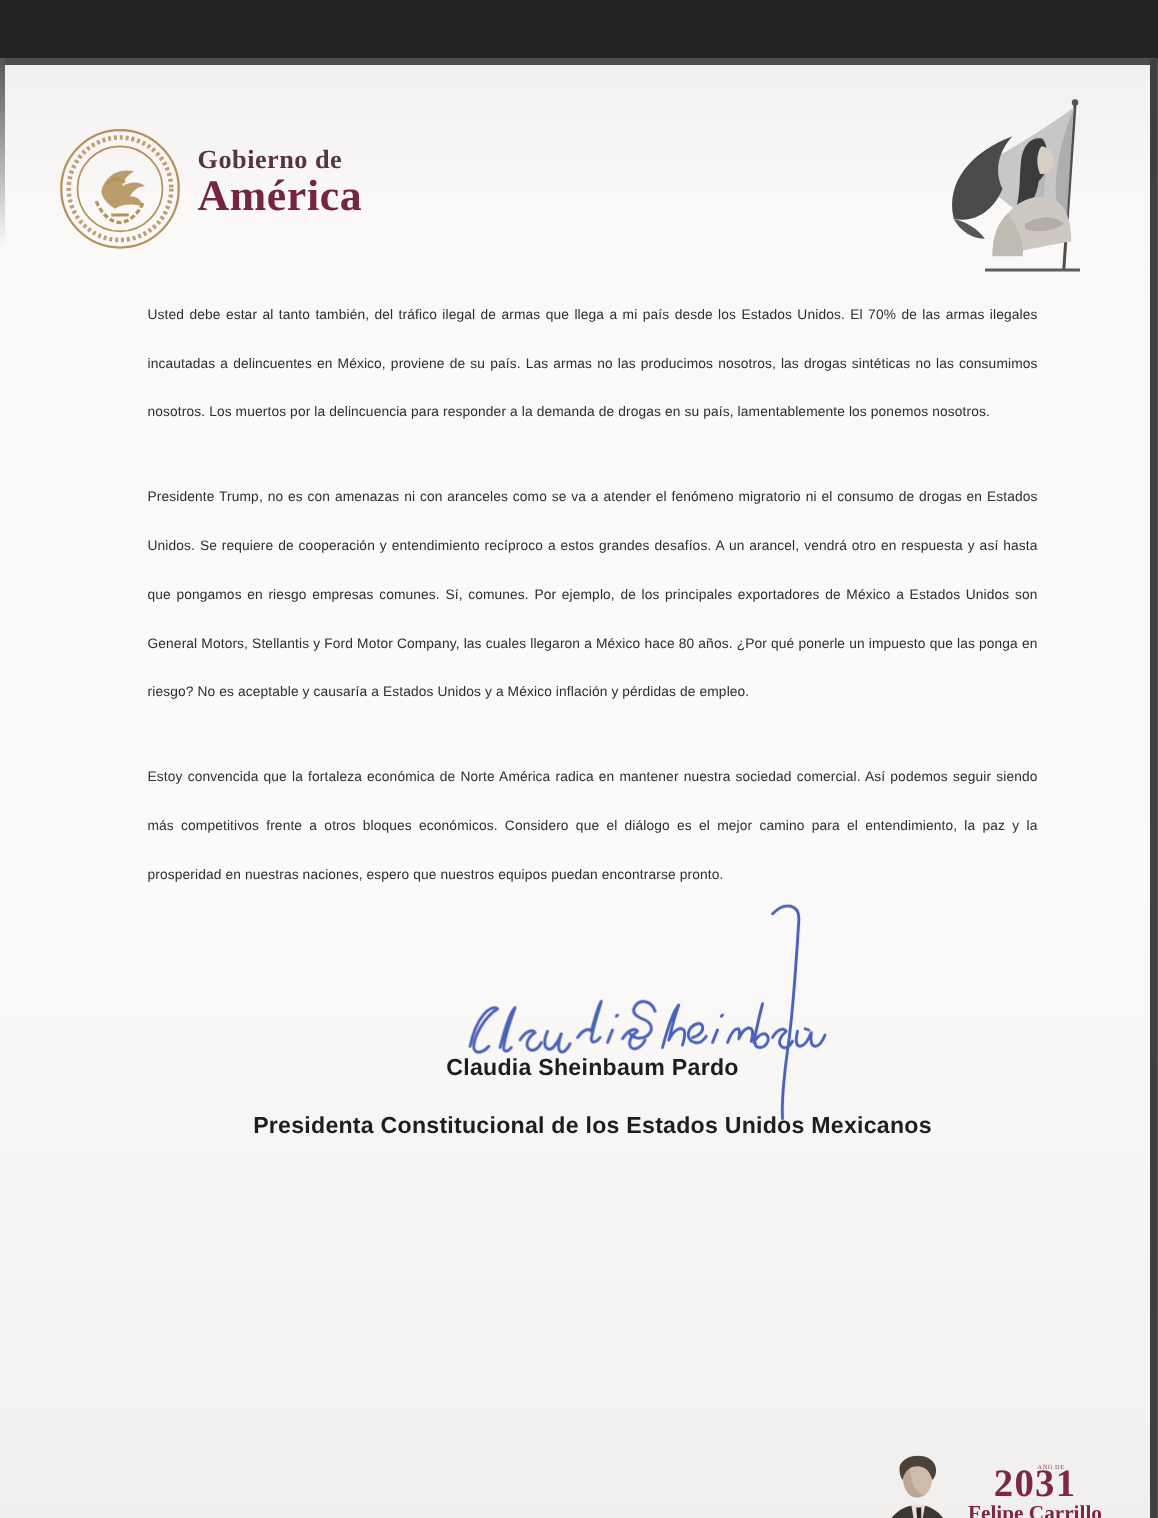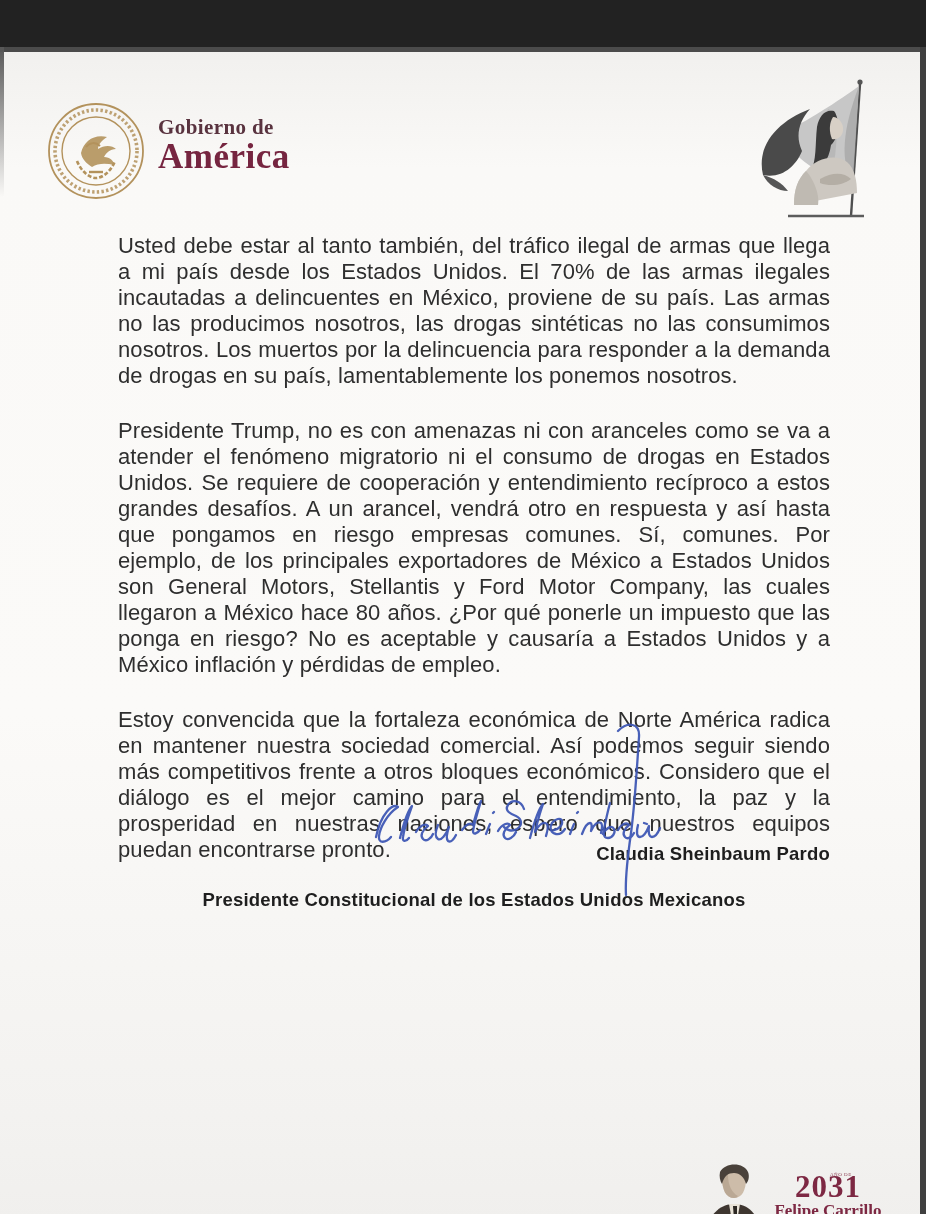--- a/index.html
+++ b/index.html
@@ -18,28 +18,28 @@
   
   .gob-logo{position:absolute;left:46px;top:54px;display:flex;align-items:flex-start;}
   .gob-text{margin-left:12px;padding-top:14px;font-family:"Liberation Serif",serif;}
   .gob-small{font-size:21px;font-weight:600;color:#59333f;letter-spacing:.4px;}
   .gob-big{font-size:35px;font-weight:bold;color:#762540;margin-top:-3px;letter-spacing:.5px;}
   .flag-art{position:absolute;left:736px;top:26px;}
 
   
   .letter-body{position:absolute;left:118px;top:186px;width:712px;}
   .letter-body p{
-    margin:0 0 29px 0;font-size:22px;line-height:26px;text-align:justify;
+    margin:0 0 29px 0;font-size:11px;line-height:39px;text-align:justify;
     color:#2e2e2e;letter-spacing:.1px;
   }
 
   
   .sign-block{position:absolute;left:118px;top:672px;width:712px;text-align:center;}
   .sig-canvas{position:absolute;left:232px;top:2px;width:310px;height:180px;pointer-events:none;}
-  .sig-name{padding-top:124px;font-size:18.5px;font-weight:bold;color:#1e1e1e;letter-spacing:.2px;text-align:right;}
+  .sig-name{padding-top:124px;font-size:18.5px;font-weight:bold;color:#1e1e1e;letter-spacing:.2px;}
   .sig-title{margin-top:24px;font-size:18.5px;font-weight:bold;color:#1e1e1e;letter-spacing:.2px;}
 
   
   .footer-rule{position:absolute;left:12px;top:1168px;width:708px;height:4px;background:#652034;}
   .campaign{position:absolute;left:692px;top:1112px;display:flex;}
   .campaign-text{margin-left:2px;width:108px;text-align:center;padding-top:12px;font-family:"Liberation Serif",serif;color:#7d2843;}
   .year-row{position:relative;line-height:1;}
   .year{font-size:31px;font-weight:bold;letter-spacing:1px;}
   .year-prefix{position:absolute;top:1px;left:56px;font-size:5px;letter-spacing:.5px;color:#8a3a50;}
   .fc-name{font-weight:bold;font-size:17px;margin-top:-1px;white-space:nowrap;}
@@ -117,21 +117,21 @@
           <path d="M260,82 C257,93 255,103 253,113 C257,106 262,104 264,108 C266,112 262,117 258,117 C255,117 254,115 254,113"></path>
           <path d="M268,109 C272,102 277,101 279,104 C274,108 272,113 275,116 C278,119 282,116 284,112"></path>
           <path d="M288,104 C286,112 287,116 290,116 C294,116 297,110 299,105 C298,111 299,116 302,116 C305,116 308,112 310,107"></path>
 
           <path d="M268,10 C278,0 290,2 289,16 C287,46 285,82 281,112 C277,140 275,158 276,174"></path>
           <path d="M294,102 L297,103"></path>
         </g>
       </svg>
     </div>
     <div class="sig-name">Claudia Sheinbaum Pardo</div>
-    <div class="sig-title">Presidente Constitucional de los Estados Unidos Mexicanos</div>
+    <div class="sig-title">Presidenta Constitucional de los Estados Unidos Mexicanos</div>
   </div>
 
   <div class="footer-rule"></div>
 
   <div class="campaign">
     <svg width="80" height="95" viewBox="0 0 80 95">
       <path d="M8,88 C30,97 58,97 76,86" stroke="#b3925c" stroke-width="3" fill="none"></path>
       <path d="M14,72 C18,53 30,45 42,45 C56,45 66,55 70,73 C70,81 66,89 60,92 L22,92 C16,86 13,79 14,72 Z" fill="#3e3630"></path>
       <path d="M37,45 L48,45 L45,62 L40,62 Z" fill="#e9e3d7"></path>
       <path d="M41,47 L45,47 L45,59 L42,61 Z" fill="#2c2722"></path>

